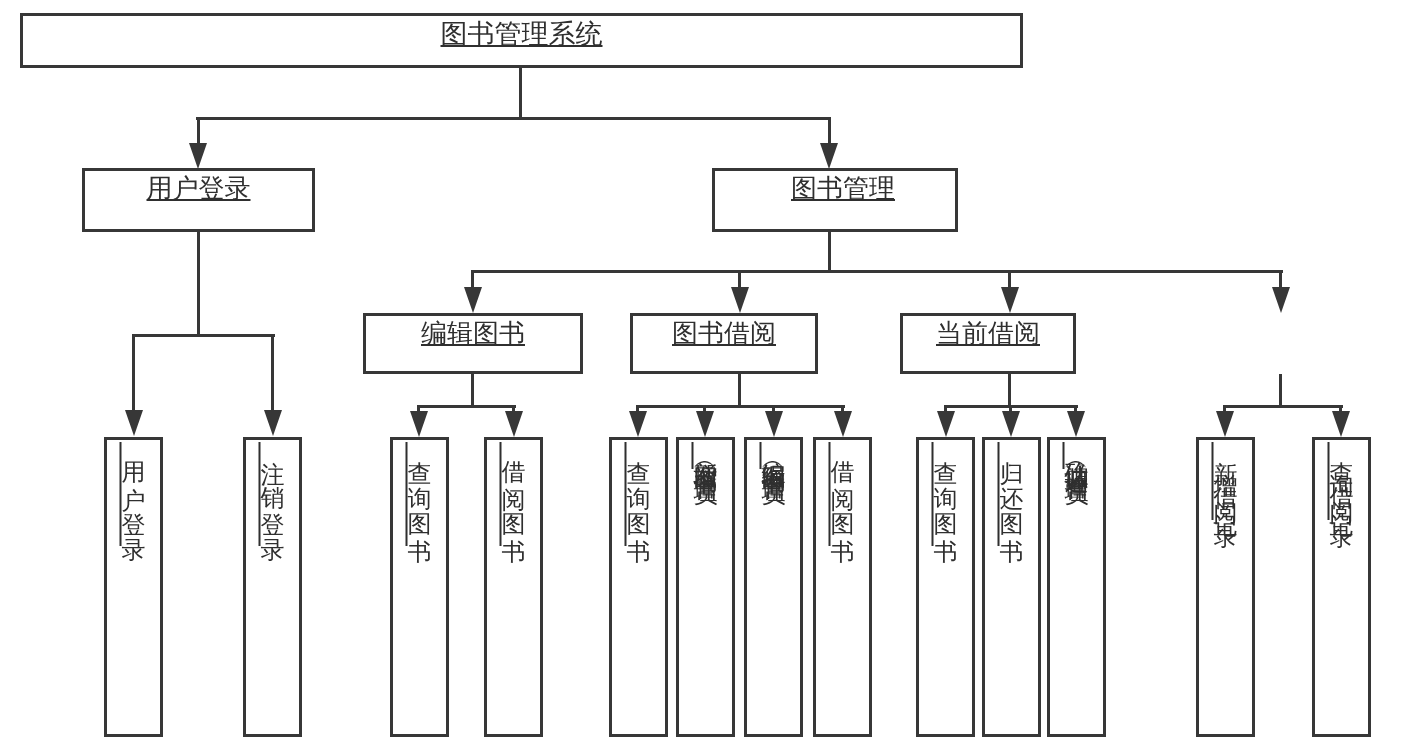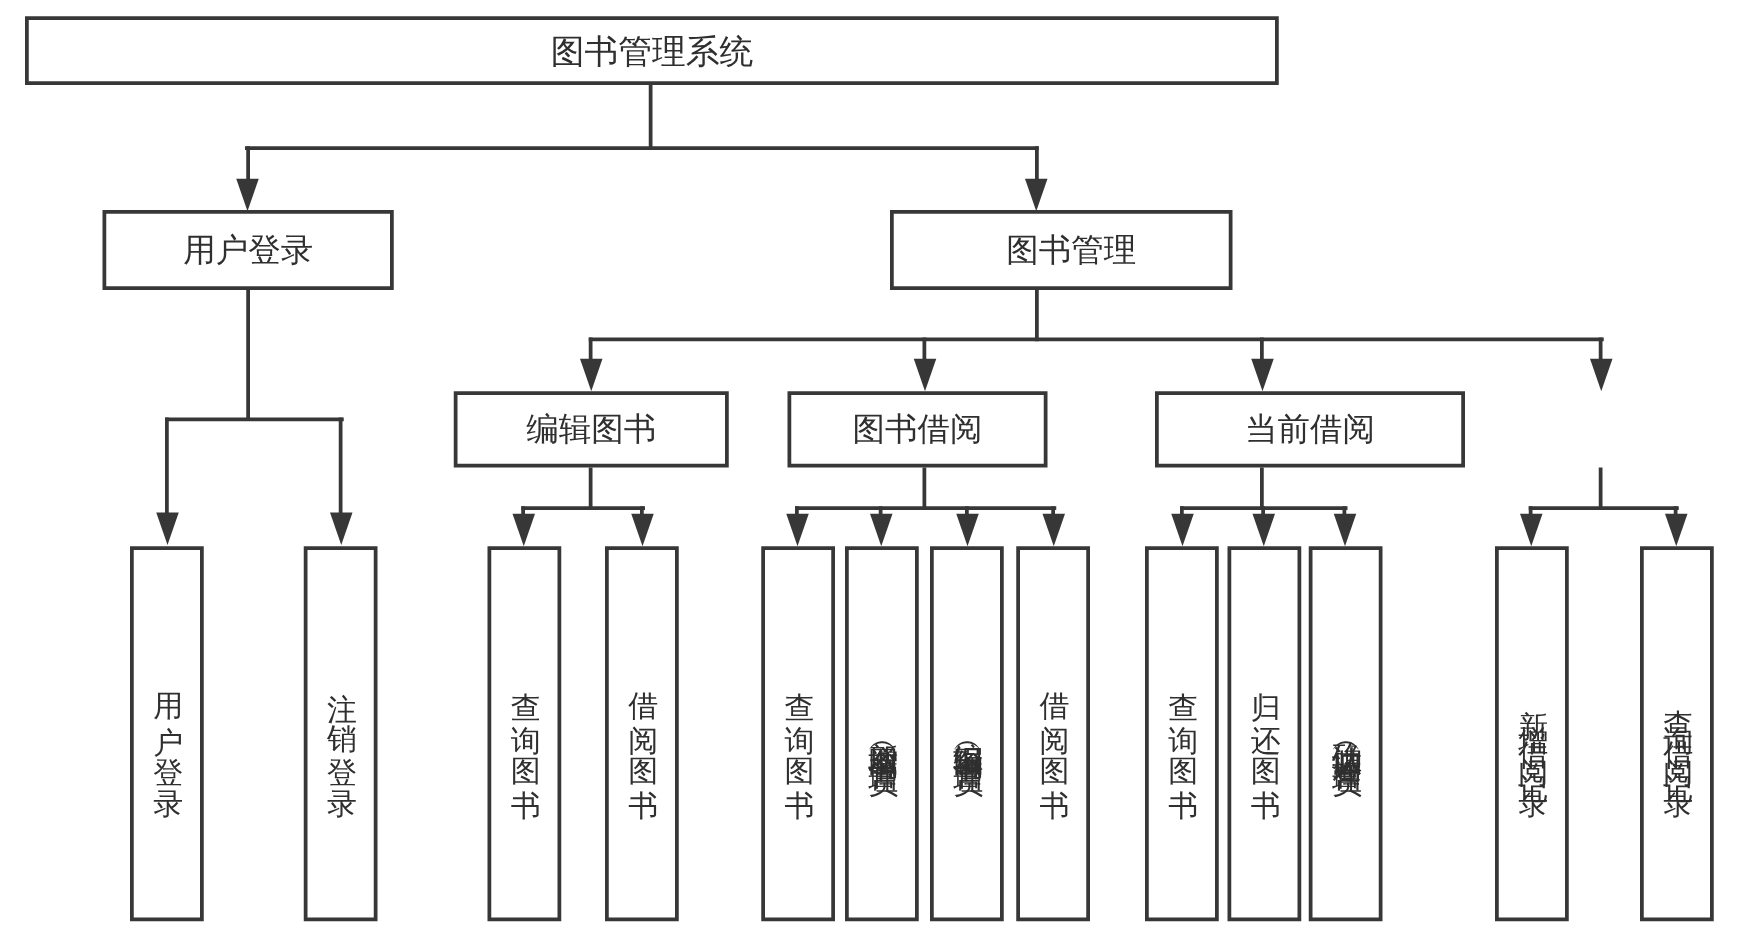--- a/index.html
+++ b/index.html
@@ -9,22 +9,23 @@
     --wm:#b5b5b5;
     --bg:#ffffff;
   }
   html,body{margin:0;padding:0;}
   body{background:var(--bg);font-family:"Liberation Sans","DejaVu Sans",sans-serif;}
   .canvas{
     position:relative;width:1405px;height:747px;background:var(--bg);overflow:hidden;
   }
   .box{
     position:absolute;background:var(--boxbg);border:3px solid var(--line);
-    box-sizing:border-box;display:flex;align-items:center;justify-content:center;
+    box-sizing:border-box;display:flex;justify-content:center;
     color:var(--text);
+    text-decoration:underline;
   }
   .hbox{font-size:26px;}
   .rootbox{font-size:27px;}
   .vbox{padding:2px 0;}
   .vtext{
     writing-mode:vertical-rl;text-orientation:mixed;
     font-size:24px;line-height:1;white-space:nowrap;
   }
   .ls-xl{letter-spacing:26px;}
   .ls-m{letter-spacing:13px;}
@@ -53,21 +54,21 @@
   <div class="vl" style="left:519px;top:68px;height:50px;"></div>
   <div class="hl" style="left:196px;top:117px;width:635px;"></div>
   <div class="vl" style="left:197px;top:117px;height:28px;"></div>
   <div class="arr" style="left:189px;top:143px;"></div>
   <div class="vl" style="left:828px;top:117px;height:28px;"></div>
   <div class="arr" style="left:820px;top:143px;"></div>
 
   <div class="box hbox" style="left:82px;top:168px;width:233px;height:64px;">
     <span>用户登录</span>
   </div>
-  <div class="box hbox" style="left:712px;top:168px;width:274px;height:64px;padding-left:16px;">
+  <div class="box hbox" style="left:712px;top:168px;width:246px;height:64px;padding-left:16px;">
     <span>图书管理</span>
   </div>
 
   <div class="vl" style="left:197px;top:232px;height:104px;"></div>
   <div class="hl" style="left:132px;top:334px;width:143px;"></div>
   <div class="vl" style="left:132px;top:334px;height:78px;"></div>
   <div class="arr" style="left:125px;top:410px;"></div>
   <div class="vl" style="left:271px;top:334px;height:78px;"></div>
   <div class="arr" style="left:264px;top:410px;"></div>
 
@@ -78,24 +79,24 @@
   <div class="vl" style="left:738px;top:270px;height:18px;"></div>
   <div class="arr" style="left:731px;top:287px;"></div>
   <div class="vl" style="left:1008px;top:270px;height:18px;"></div>
   <div class="arr" style="left:1001px;top:287px;"></div>
   <div class="vl" style="left:1279px;top:270px;height:18px;"></div>
   <div class="arr" style="left:1272px;top:287px;"></div>
 
   <div class="box hbox" style="left:363px;top:313px;width:220px;height:61px;">
     <span>编辑图书</span>
   </div>
-  <div class="box hbox" style="left:630px;top:313px;width:208px;height:61px;">
+  <div class="box hbox" style="left:630px;top:313px;width:188px;height:61px;">
     <span>图书借阅</span>
   </div>
-  <div class="box hbox" style="left:900px;top:313px;width:248px;height:61px;margin-left:24px;">
+  <div class="box hbox" style="left:900px;top:313px;width:176px;height:61px;">
     <span>当前借阅</span>
   </div>
 
   <div class="vl" style="left:471px;top:374px;height:33px;"></div>
   <div class="hl" style="left:417px;top:405px;width:99px;"></div>
   <div class="vl" style="left:417px;top:405px;height:8px;"></div>
   <div class="arr" style="left:410px;top:411px;"></div>
   <div class="vl" style="left:512px;top:405px;height:8px;"></div>
   <div class="arr" style="left:505px;top:411px;"></div>
 

